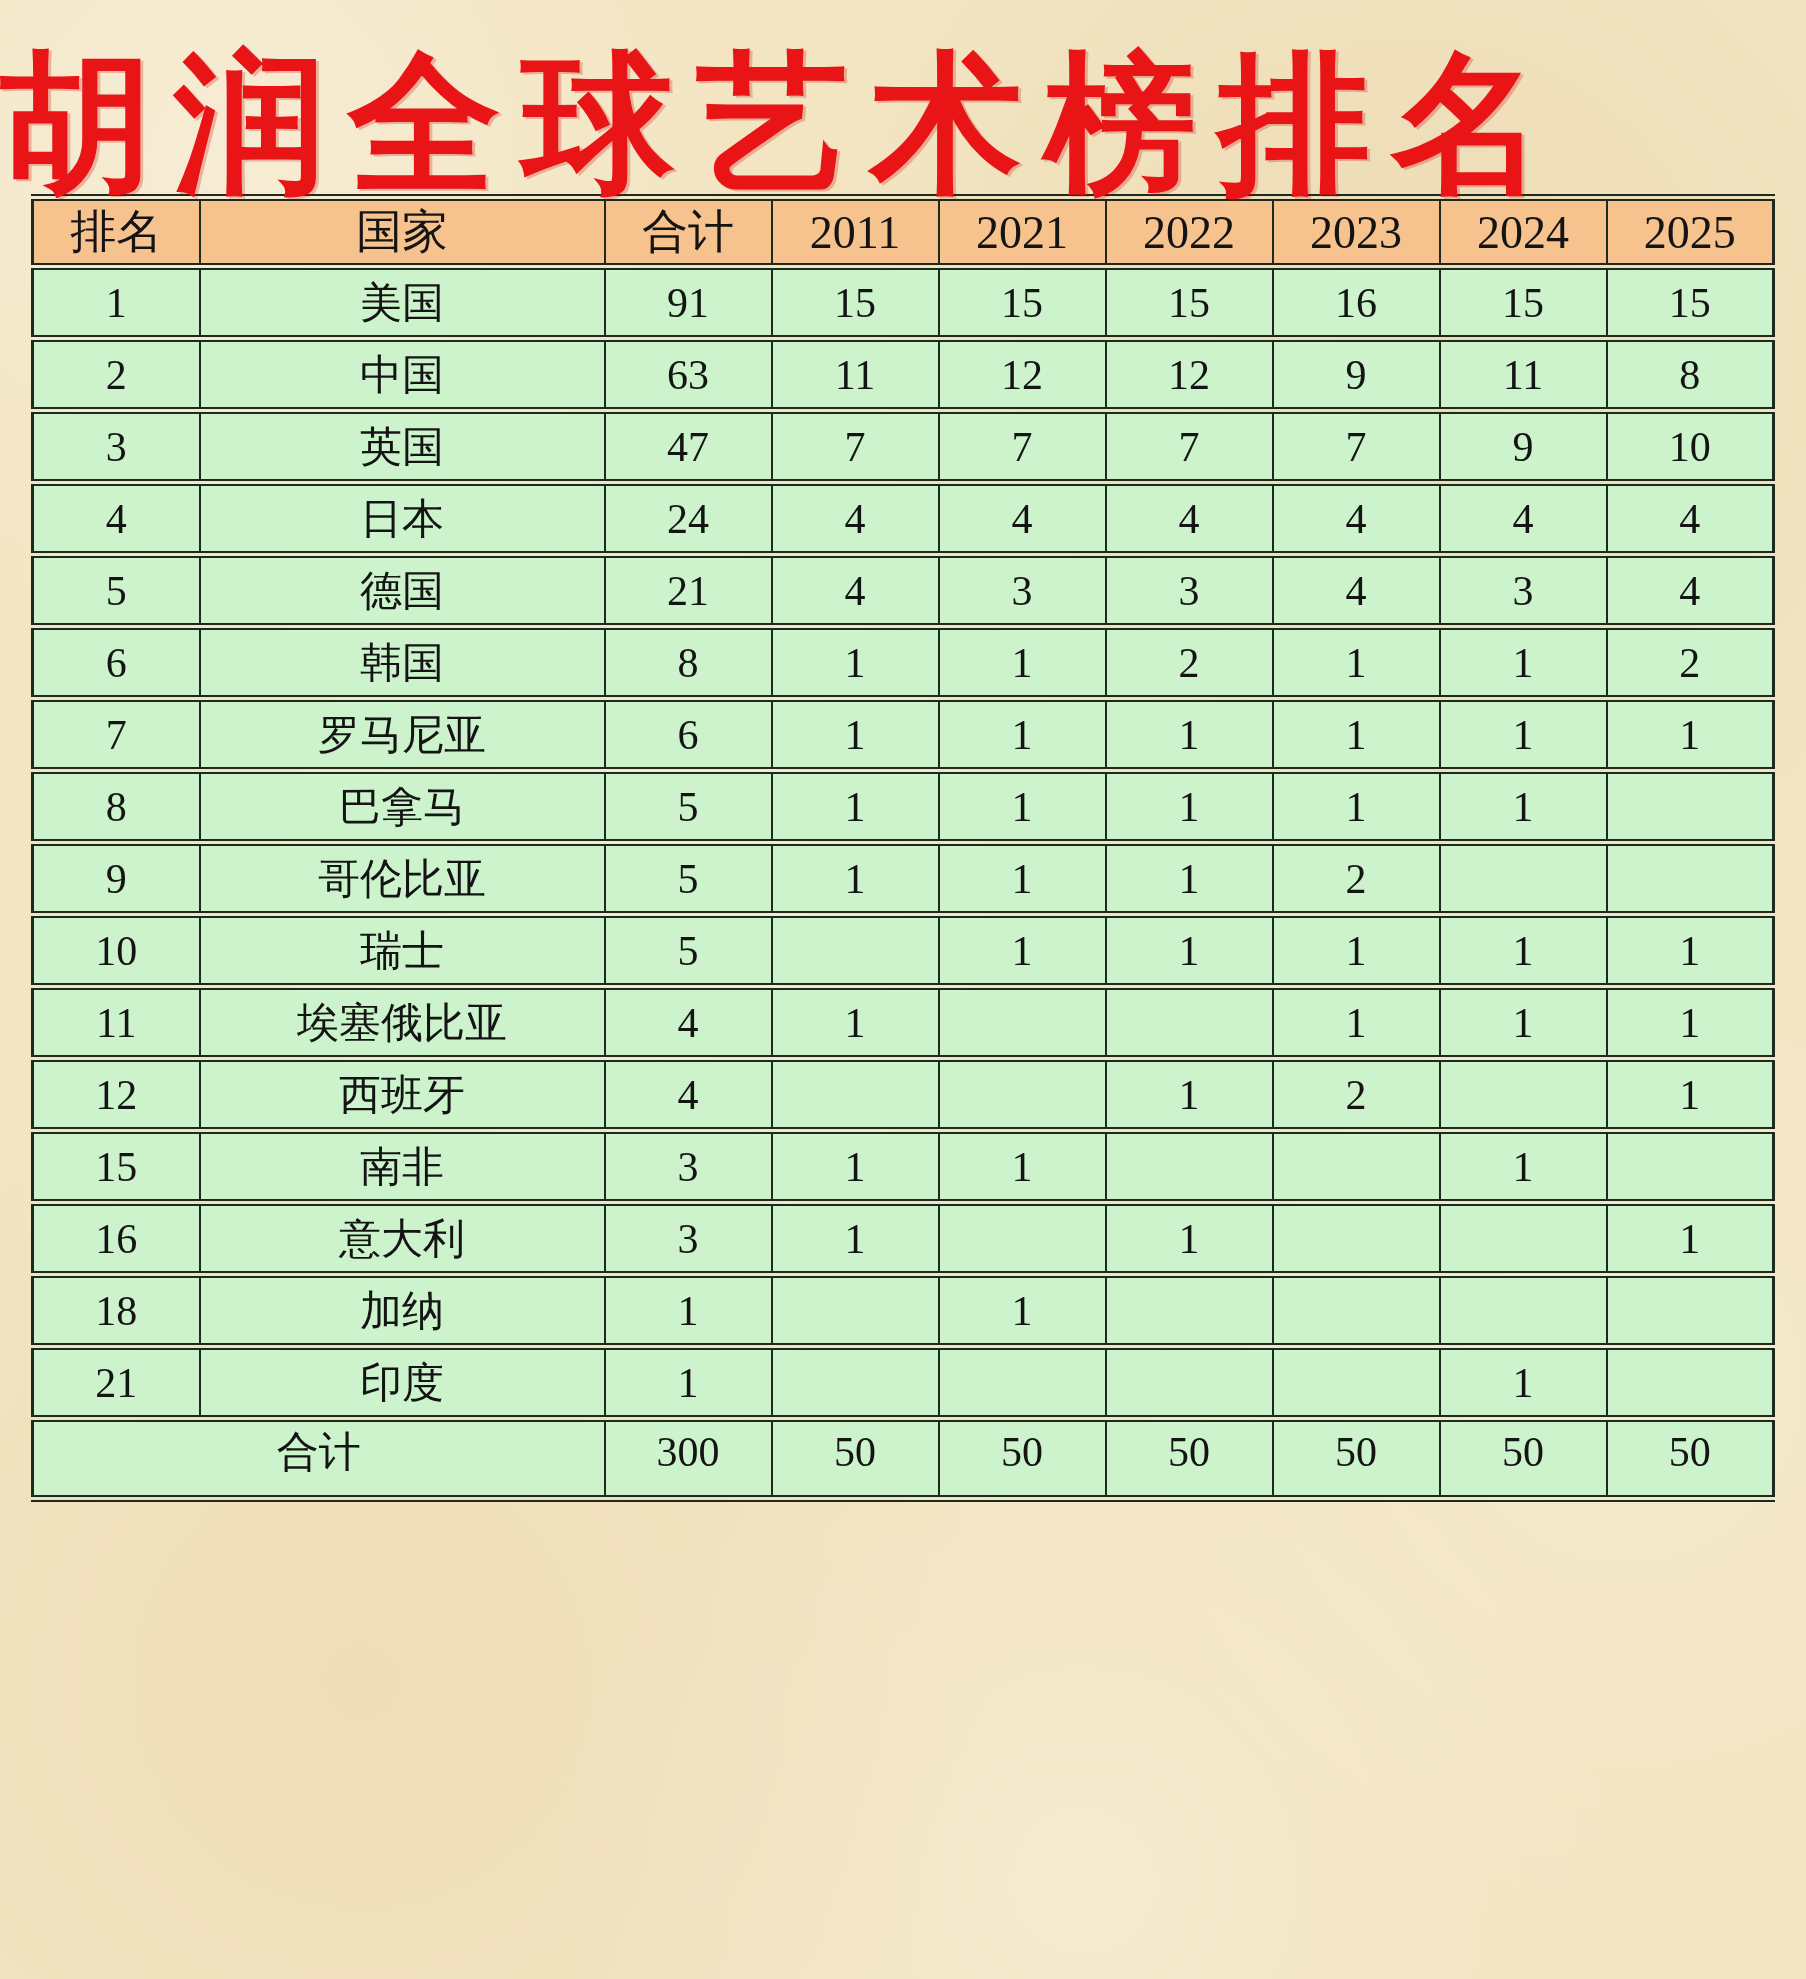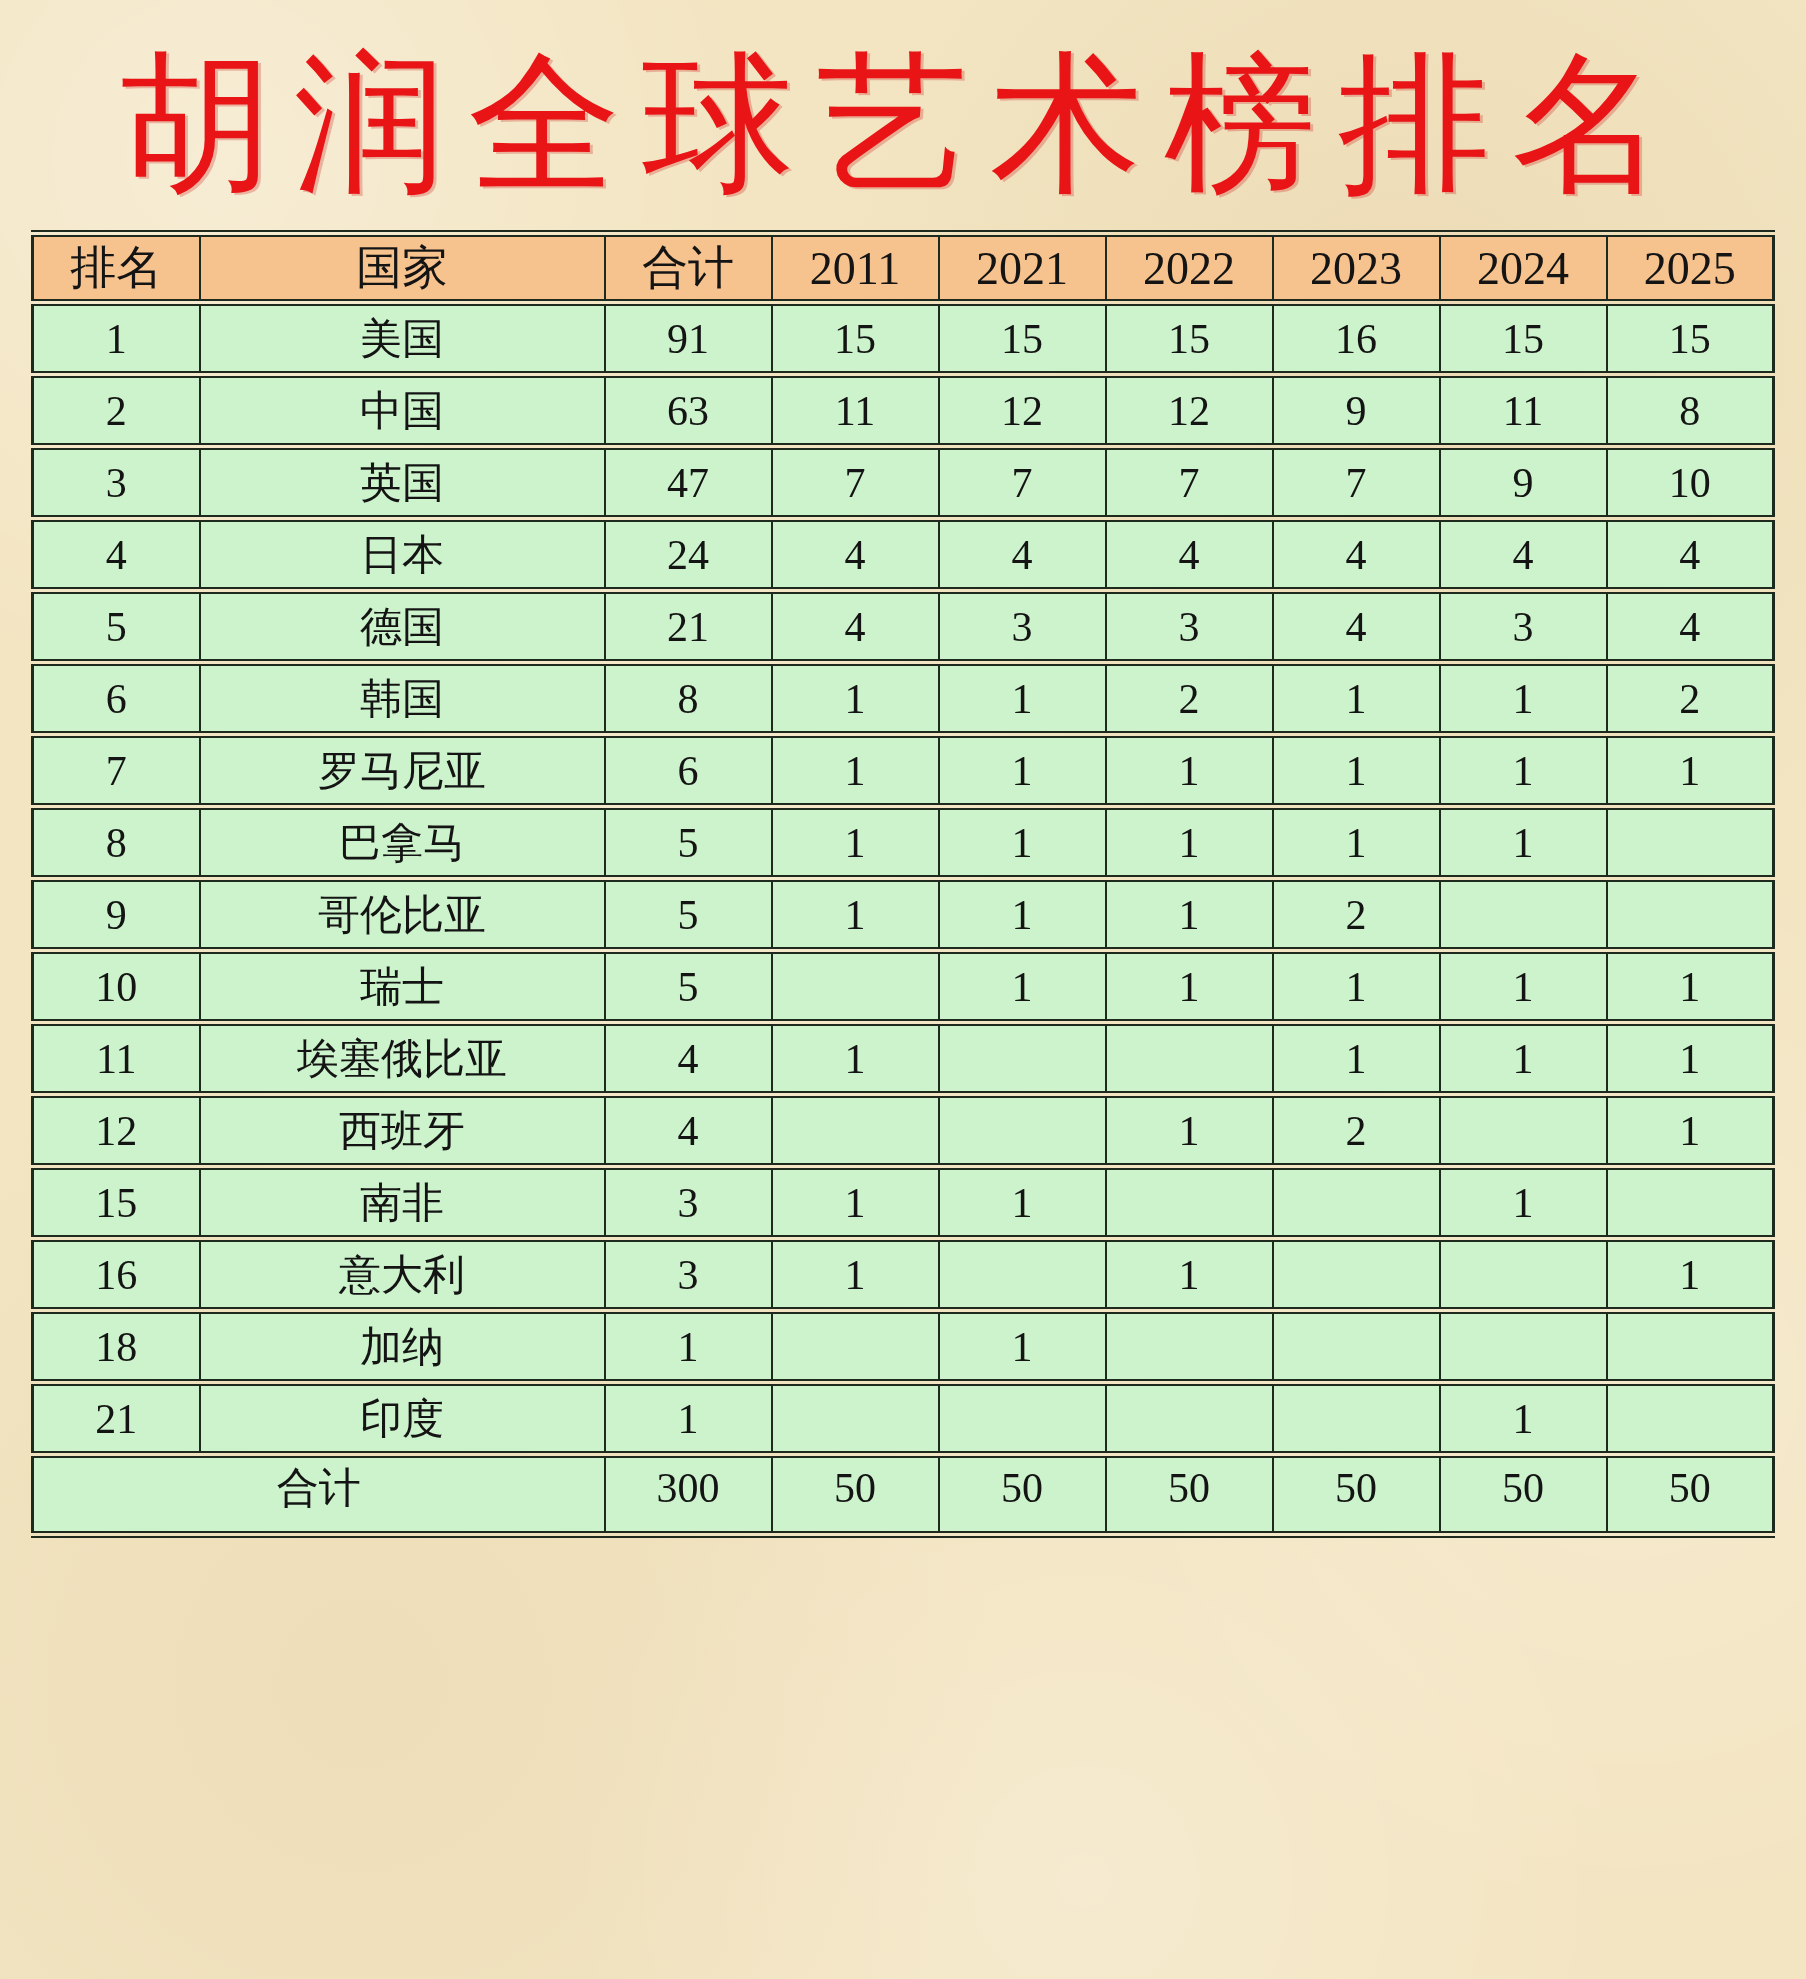--- a/index.html
+++ b/index.html
@@ -23,25 +23,24 @@
   }
 
   .page {
     width: 1806px;
     height: 1979px;
     position: relative;
   }
 
   .title {
     padding-top: 42px;
-    height: 230px;
-    text-align: center;
+    height: 194px;
     font-size: 152px;
     line-height: 1.1;
-    font-weight: normal;
+    font-weight: bold;
     letter-spacing: 22px;
     color: var(--title-red, #e81416);
     white-space: nowrap;
     text-shadow: 3px 2px 0 rgba(200, 10, 10, 0.25);
   }
 
   table.ranking {
     table-layout: fixed;
     width: 1741px;
     margin: 0 auto;

